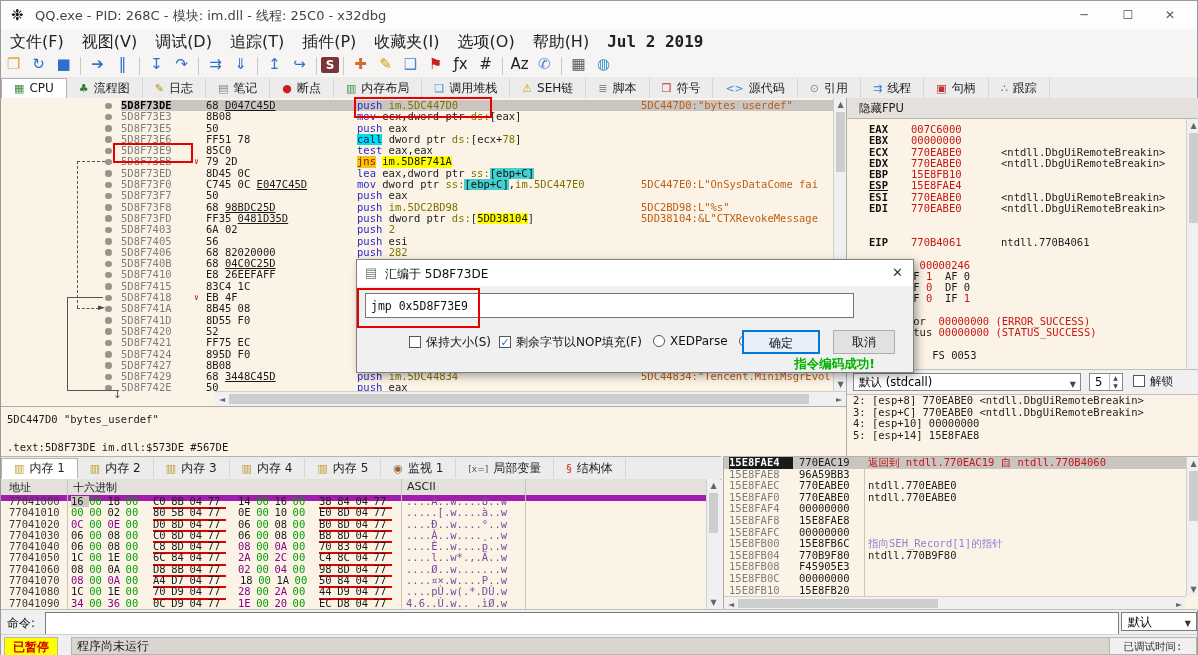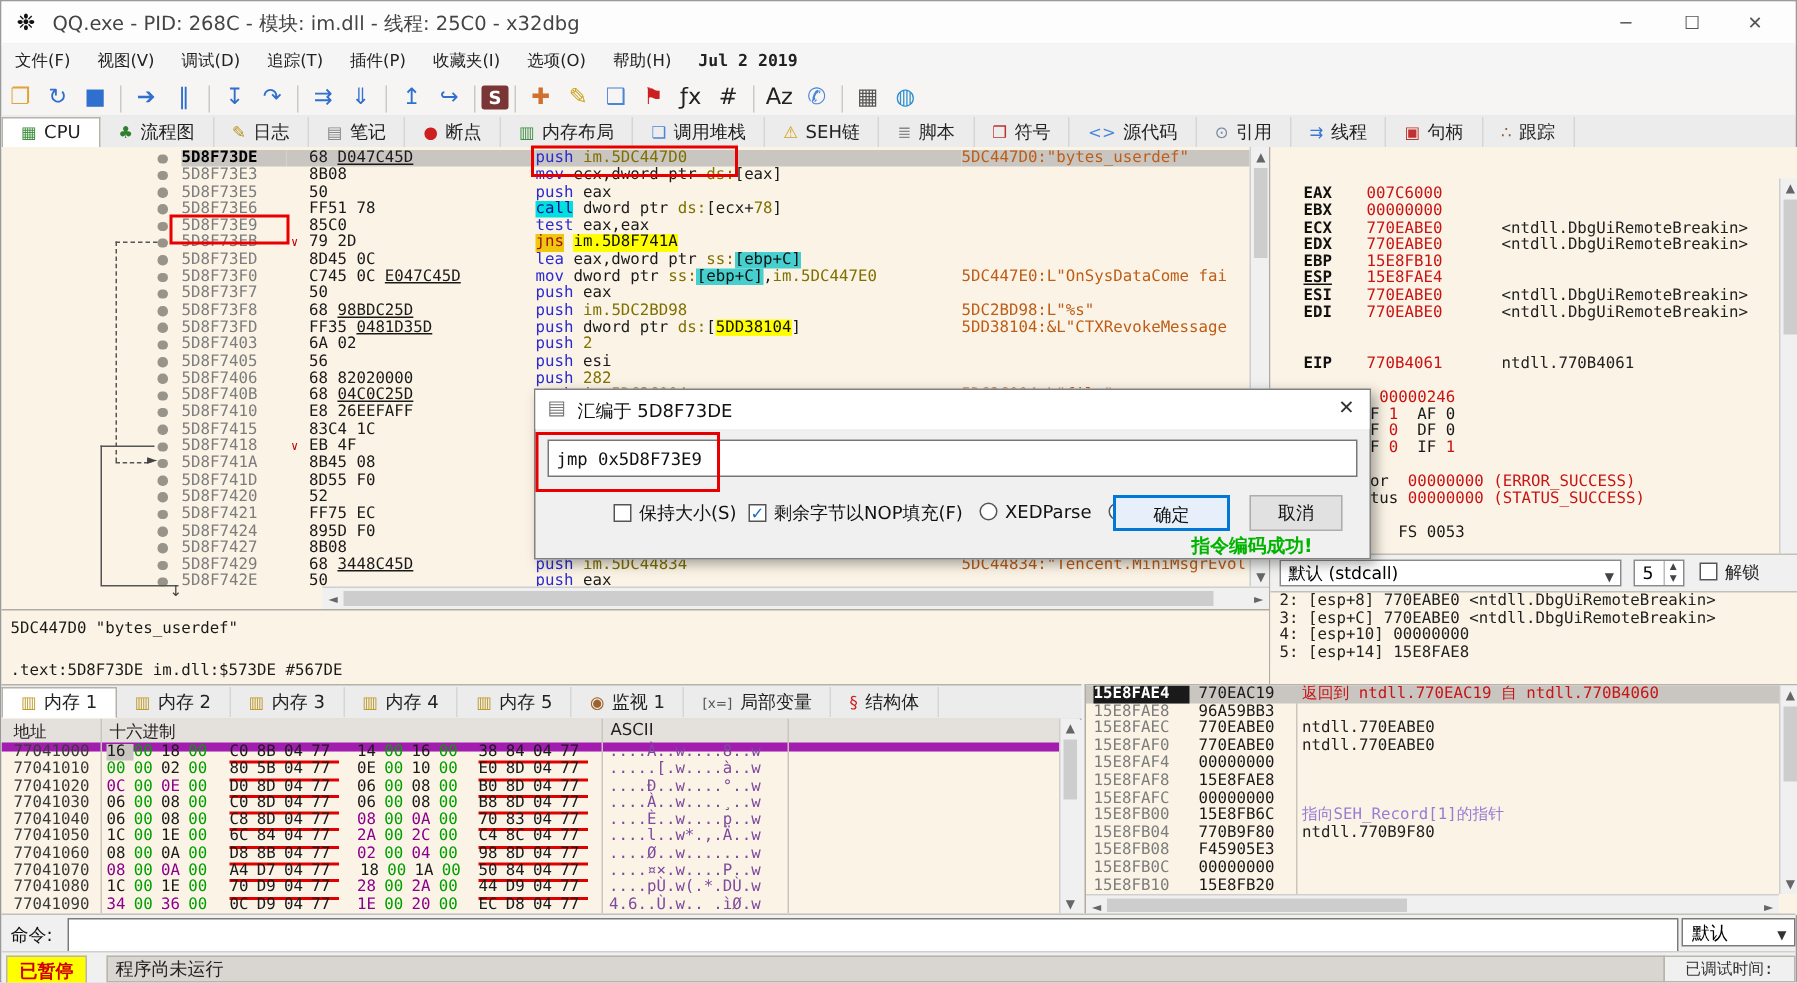--- a/index.html
+++ b/index.html
@@ -10,21 +10,21 @@
 
   
   #titlebar{position:absolute;left:0;top:0;width:100%;height:28px;background:#fdfdfd;border-bottom:1px solid #e3e3e3;}
   #titlebar .appicon{position:absolute;left:10px;top:5px;font-size:15px;color:#111;}
   #titlebar .ttext{position:absolute;left:34px;top:6px;font-size:13px;color:#444;}
   .wctl{position:absolute;top:4px;width:34px;height:20px;text-align:center;font-size:12px;color:#555;line-height:20px;}
   #btn-min{right:96px} #btn-max{right:52px} #btn-close{right:10px}
 
   
   #menubar{position:absolute;left:0;top:28px;width:100%;height:22px;background:#f5f5f5;}
-  .mitem{display:inline-block;margin:0 9px;font-size:11px;color:#222;padding-top:3px;}
+  .mitem{display:inline-block;margin:0 9px;font-size:16px;color:#222;padding-top:3px;}
   .mitem.bold{font-weight:bold;font-family:"DejaVu Sans Mono",monospace;}
 
   
   #toolbar{position:absolute;left:0;top:50px;width:100%;height:26px;background:#f6f5f3;border-bottom:1px solid #ddd;}
   .tbico{display:inline-block;width:25px;height:22px;margin-top:2px;text-align:center;font-size:15px;line-height:22px;}
   .tbsep{display:inline-block;width:1px;height:18px;background:#c9c9c9;margin:2px 4px 0 4px;vertical-align:middle;}
   .scy{background:#7a3636;color:#fff;font-weight:bold;font-size:12px;width:18px;height:16px;line-height:16px;display:inline-block;margin-top:3px;border-radius:2px;}
 
   
   #maintabs{position:absolute;left:0;top:76px;width:100%;height:21px;background:#ececec;border-bottom:1px solid #b5b2ac;}
@@ -133,21 +133,21 @@
   #st-state{position:absolute;left:3px;top:2px;background:#ffff00;border:1px solid #b9b5ad;color:#d00000;font-weight:bold;font-size:12px;padding:1px 8px;}
   #st-msg{position:absolute;left:70px;top:2px;width:1032px;height:16px;background:#d9d6d1;border:1px solid #b9b5ad;font-size:12px;color:#222;padding-left:5px;line-height:16px;}
   #st-time{position:absolute;left:1108px;top:2px;width:86px;height:16px;border:1px solid #b9b5ad;font-size:10.5px;color:#333;line-height:16px;text-align:center;font-family:"DejaVu Sans Mono",monospace;}
 
   
   #dlg{position:absolute;left:355px;top:258px;width:558px;height:114px;background:#f0f0f0;border:1px solid #808080;box-shadow:3px 3px 8px rgba(0,0,0,.35);z-index:50;box-sizing:border-box;}
   #dlg-title{position:absolute;left:0;top:0;width:100%;height:26px;background:#fff;}
   #dlg-title .dic{position:absolute;left:8px;top:5px;font-size:13px;color:#777;}
   #dlg-title .dtx{position:absolute;left:28px;top:6px;font-size:12px;color:#111;}
   #dlg-close{position:absolute;right:10px;top:5px;font-size:13px;color:#333;}
-  #dlg-input{position:absolute;left:8px;top:33px;width:540px;height:25px;background:#fff;border:1px solid #767676;font-size:11.5px;font-family:"DejaVu Sans Mono",monospace;line-height:24px;padding-left:5px;box-sizing:border-box;color:#111;}
+  #dlg-input{position:absolute;left:8px;top:33px;width:489px;height:25px;background:#fff;border:1px solid #767676;font-size:11.5px;font-family:"DejaVu Sans Mono",monospace;line-height:24px;padding-left:5px;box-sizing:border-box;color:#111;}
   .dctl{position:absolute;top:74px;font-size:12px;color:#111;padding-left:40px;}
   .radio{display:inline-block;width:12px;height:12px;border:1px solid #555;border-radius:50%;background:#fff;vertical-align:-2px;margin-right:5px;box-sizing:border-box;position:relative;}
   .radio.on::after{content:"";position:absolute;left:2.5px;top:2.5px;width:5px;height:5px;border-radius:50%;background:#222;}
   .dbtn{position:absolute;top:70px;height:24px;font-size:12px;text-align:center;line-height:22px;color:#111;box-sizing:border-box;}
   #btn-ok{left:385px;width:78px;background:#e7f0fa;border:2px solid #0078d7;}
   #btn-cancel{left:476px;width:62px;background:#e1e1e1;border:1px solid #adadad;}
   #dlg-status{position:absolute;right:38px;top:96px;font-size:12.5px;font-weight:bold;color:#00b400;}
 
   
   .anno{position:absolute;border:2px solid #e80000;z-index:70;pointer-events:none;}
@@ -219,20 +219,23 @@
       <div class="sbar" style="right:2px;top:3px;width:10px;">►</div>
     </div>
   </div>
 
   <div id="infobox">
     <div style="top:6px;" class="mono">5DC447D0 "bytes_userdef"</div>
     <div style="top:34px;" class="mono">.text:5D8F73DE im.dll:$573DE #567DE</div>
   </div>
 
   <div id="regpane">
+    <div id="reghdr">
+      <span>隐藏FPU</span>
+    </div>
     <div id="reg-lines">
         <div class="rline"><span class="rname">EAX</span><span class="rval">007C6000</span></div>
         <div class="rline"><span class="rname">EBX</span><span class="rval">00000000</span></div>
         <div class="rline"><span class="rname">ECX</span><span class="rval">770EABE0</span><span class="rann">&lt;ntdll.DbgUiRemoteBreakin&gt;</span></div>
         <div class="rline"><span class="rname">EDX</span><span class="rval">770EABE0</span><span class="rann">&lt;ntdll.DbgUiRemoteBreakin&gt;</span></div>
         <div class="rline"><span class="rname">EBP</span><span class="rval">15E8FB10</span></div>
         <div class="rline"><span class="rname ul">ESP</span><span class="rval">15E8FAE4</span></div>
         <div class="rline"><span class="rname">ESI</span><span class="rval">770EABE0</span><span class="rann">&lt;ntdll.DbgUiRemoteBreakin&gt;</span></div>
         <div class="rline"><span class="rname">EDI</span><span class="rval">770EABE0</span><span class="rann">&lt;ntdll.DbgUiRemoteBreakin&gt;</span></div>
         <div class="rline">&nbsp;</div>

